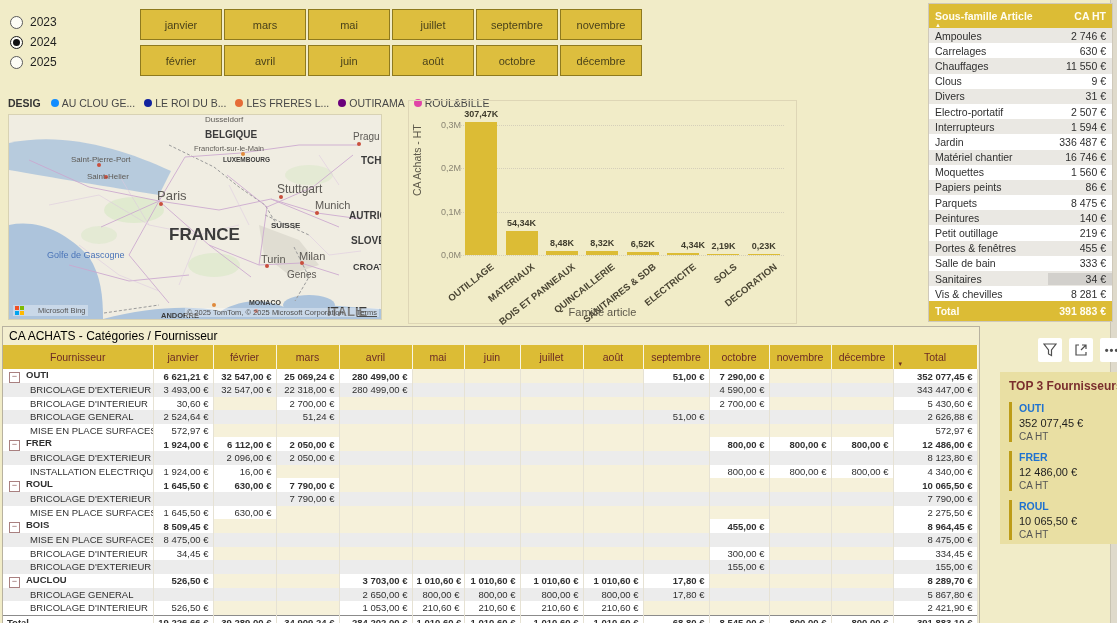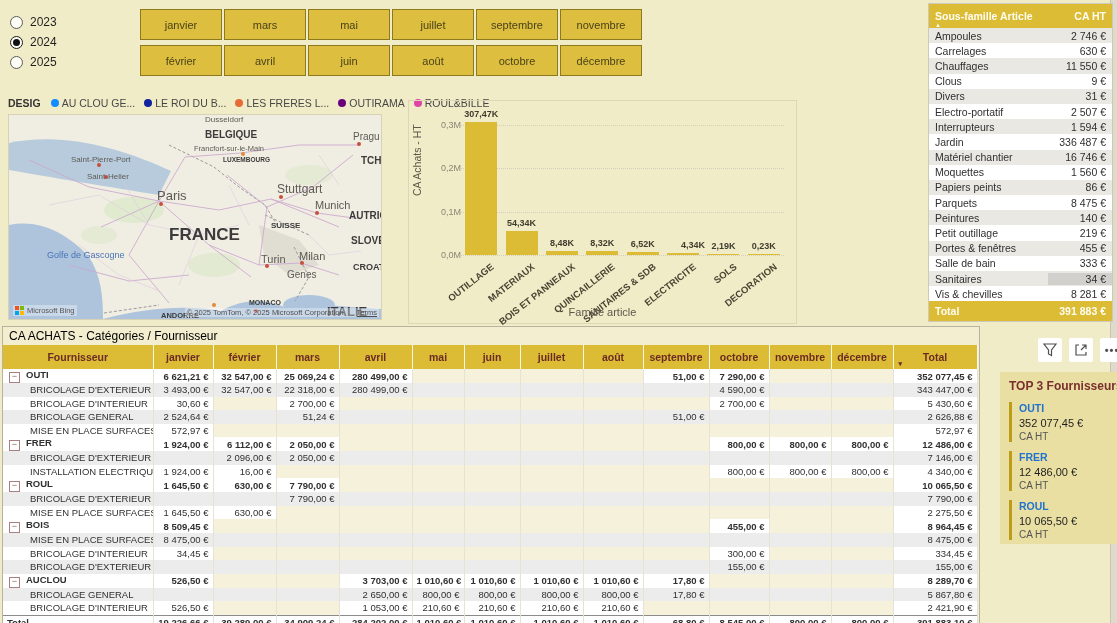--- a/index.html
+++ b/index.html
@@ -26,21 +26,21 @@
   .ldot{width:8px;height:8px;border-radius:50%;flex:0 0 auto;}
 
   
   .map{position:absolute;left:8px;top:114px;width:372px;height:204px;border:1px solid #d8d2b4;background:#F0EDE2;cursor:grab;}
   .map svg{display:block;}
   .ml-country{fill:#3b3b3b;font-weight:bold;}
   .ml-city{fill:#5d5a55;}
   .ml-sea{fill:#4A74B8;}
   .map-attr{position:absolute;right:2px;bottom:2px;font-size:7.5px;color:#4e4e4e;background:rgba(255,255,255,.35);padding:0 2px;}
   .map-attr u{margin-left:13px;}
-  .map-logo{position:absolute;left:4px;bottom:3px;display:flex;align-items:center;gap:3px;font-size:7.5px;color:#555;background:rgba(255,255,255,.35);padding:1px 2px;}
+  .map-logo{position:absolute;left:4px;bottom:3px;display:flex;align-items:center;gap:14px;font-size:7.5px;color:#555;background:rgba(255,255,255,.35);padding:1px 2px;}
   .mslogo{display:grid;grid-template-columns:4px 4px;grid-auto-rows:4px;gap:1px;}
   .mslogo i:nth-child(1){background:#f25022}.mslogo i:nth-child(2){background:#7fba00}
   .mslogo i:nth-child(3){background:#00a4ef}.mslogo i:nth-child(4){background:#ffb900}
 
   
   .chart-card{position:absolute;left:408px;top:100px;width:387px;height:222px;border:1px solid #ded6b6;}
   .ytitle{position:absolute;left:2px;top:95px;transform:rotate(-90deg);transform-origin:left top;font-size:10.5px;color:#5c584a;white-space:nowrap;}
   .xtitle{position:absolute;left:0;right:0;bottom:5px;text-align:center;font-size:11px;color:#5c584a;}
   .plot{position:absolute;left:52px;top:24px;width:323px;height:130px;}
   .gridline{position:absolute;left:0;right:0;border-top:1px dotted #d5cfba;height:0;}
@@ -62,21 +62,21 @@
   .st-row .c2{width:58px;text-align:right;padding-right:6px;}
   .st-row .c2.hl{background:#D2D0CC;}
   .st-total{display:flex;height:20px;background:#DCBC35;color:#FFFDF2;font-weight:bold;align-items:center;}
   .st-total .c1{flex:1;padding-left:6px;}
   .st-total .c2{width:58px;text-align:right;padding-right:6px;}
 
   
   .matrix{position:absolute;left:2px;top:326px;width:976px;height:297px;background:#F3EECF;border:1px solid #b8b2a0;}
   .mx-title{height:18px;line-height:18px;padding-left:6px;font-size:12px;color:#000000;}
   .mx-table{border-collapse:collapse;table-layout:fixed;width:974px;font-size:9.5px;color:#303030;}
-  .mx-table th{background:#DCBC35;color:#6B2B25;font-size:10.5px;font-weight:bold;height:22px;
+  .mx-table th{background:#DCBC35;color:#6B2B25;font-size:10.5px;font-weight:normal;height:22px;
                border-right:1px solid rgba(255,255,255,.45);position:relative;cursor:pointer;}
   .mx-table td{height:13.5px;padding:0 4px;border-right:1px solid #E6E2D4;text-align:right;white-space:nowrap;overflow:hidden;background:#F6F1DA;cursor:pointer;}
   .mx-table td.name{text-align:left;background:#fff;}
   .mx-table tr.shaded td{background:#ECECEC;}
   .mx-table td.filled{background:#fff;}
   .mx-table tr.shaded td.filled,.mx-table tr.shaded td.name{background:#ECECEC;}
   .mx-table tr.group td{font-weight:bold;}
   .mx-table tr.total td{font-weight:bold;background:#fff;border-top:1px solid #8b8b8b;}
   .mx-table tr.sub td.name{padding-left:27px;font-weight:normal;}
   .collapse{display:inline-block;width:9px;height:9px;border:1px solid #A98080;color:#8A5B5B;font-size:9px;line-height:7px;
@@ -511,21 +511,21 @@
             <td class="filled">2 050,00 €</td>
             <td></td>
             <td></td>
             <td></td>
             <td></td>
             <td></td>
             <td></td>
             <td></td>
             <td></td>
             <td></td>
-            <td class="filled">7 146,00 €</td>
+            <td class="filled">8 123,80 €</td>
           </tr>
           <tr class="sub">
             <td class="name">INSTALLATION ELECTRIQUE</td>
             <td class="filled">1 924,00 €</td>
             <td class="filled">16,00 €</td>
             <td></td>
             <td></td>
             <td></td>
             <td></td>
             <td></td>

